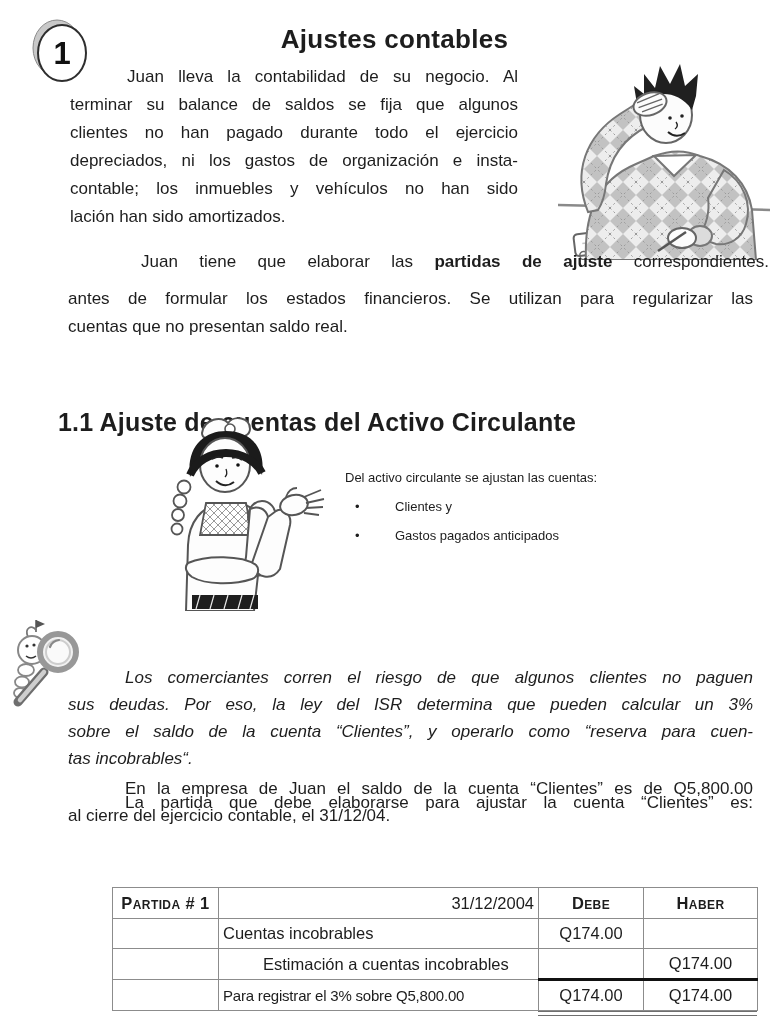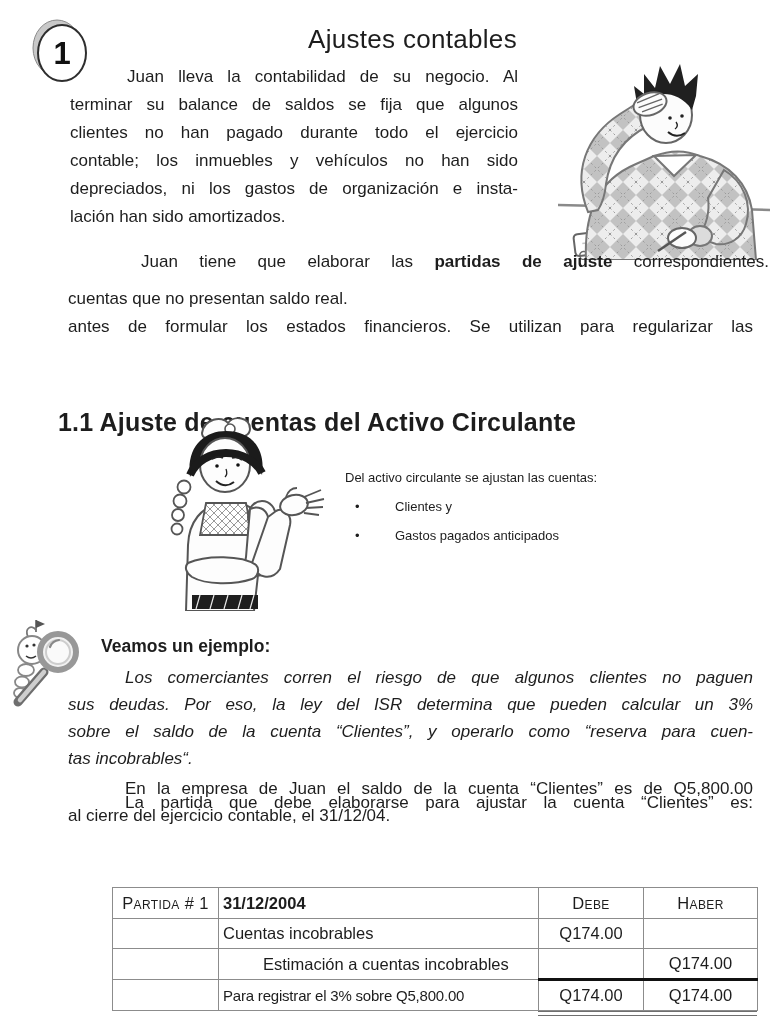--- a/index.html
+++ b/index.html
@@ -8,39 +8,39 @@
     font-family:"Liberation Sans","DejaVu Sans",sans-serif;color:#1d1d1d;
     overflow:hidden;
   }
   .abs{position:absolute;}
   
   .pline{font-size:17px;line-height:28px;text-align:justify;text-align-last:justify;}
   .lh27 .pline{line-height:27px;}
   .pline.final{text-align:left;text-align-last:left;}
   .ind{text-indent:57px;}
   .b{font-weight:700;}
-  #title{left:70px;top:24px;width:685px;text-align:center;font-size:26px;font-weight:400;letter-spacing:.3px;}
+  #title{left:52px;top:24px;width:685px;text-align:center;font-size:26px;font-weight:700;letter-spacing:.3px;}
   #para1{left:70px;top:63px;width:448px;}
   #task-line{left:84px;top:248px;width:685px;}
   #definition{left:68px;top:285px;width:685px;}
   #section-heading{left:58px;top:384px;font-size:25px;font-weight:700;letter-spacing:.2px;margin-top:24px;}
   #adjust-list{left:345px;top:463px;width:380px;font-size:13px;line-height:29px;}
   .bullet-item{position:relative;padding-left:50px;}
   .bullet-dot{position:absolute;left:10px;top:0;}
   #example-label{left:101px;top:636px;font-size:17.5px;font-weight:700;}
   #para4{left:68px;top:664px;width:685px;font-style:italic;}
   #para5{left:68px;top:775px;width:685px;}
   #para6{left:68px;top:789px;width:685px;}
   
   #journal{left:112px;top:887px;width:645px;border-collapse:collapse;table-layout:fixed;position:absolute;}
   #journal td{border:1px solid #8c8c8c;padding:0 4px;font-size:16.5px;color:#1d1d1d;overflow:hidden;white-space:nowrap;height:29px;}
   #journal tr.hrow td{height:30px;}
-  .sc{font-variant:small-caps;font-weight:400;letter-spacing:.4px;}
+  .sc{font-variant:small-caps;font-weight:700;letter-spacing:.4px;}
   .cntr{text-align:center;}
-  .datehdr{font-weight:700;text-align:left;font-size:17px;}
+  .datehdr{font-weight:400;text-align:right;font-size:17px;}
   .cell-indent{padding-left:44px !important;}
   .cell-small{font-size:15px !important;letter-spacing:-.2px;}
   .topthick{border-top:3px solid #111 !important;}
   #double-rule{left:538px;top:1011px;width:219px;height:3px;border-top:1.5px solid #6f6f6f;border-bottom:1.5px solid #6f6f6f;}
   svg{display:block;}
 </style>
 </head>
 <body>
 
 <div id="canvas">
@@ -52,22 +52,22 @@
       <text x="32" y="46" text-anchor="middle" font-size="31" font-weight="bold" fill="#111">1</text>
     </svg>
   </div>
 
   <div id="title" class="abs">Ajustes contables</div>
 
   <div id="para1" class="abs">
     <div class="pline ind">Juan lleva la contabilidad de su negocio. Al</div>
     <div class="pline">terminar su balance de saldos se fija que algunos</div>
     <div class="pline">clientes no han pagado durante todo el ejercicio</div>
+    <div class="pline">depreciados, ni los gastos de organización e insta-</div>
     <div class="pline">contable; los inmuebles y vehículos no han sido</div>
-    <div class="pline">depreciados, ni los gastos de organización e insta-</div>
     <div class="pline final">lación han sido amortizados.</div>
   </div>
 
   <div class="abs" style="left:558px;top:52px;width:212px;height:208px;">
     <svg width="212" height="208" viewBox="0 0 212 208">
       <defs>
         <pattern id="argyle" width="26" height="26" patternUnits="userSpaceOnUse">
           <rect width="26" height="26" fill="#ededed"></rect>
           <path d="M13,0 L26,13 L13,26 L0,13 Z" fill="#c2c2c2"></path>
           <path d="M0,0 L26,26 M26,0 L0,26" stroke="#9a9a9a" stroke-width="1" stroke-dasharray="2 3"></path>
@@ -105,22 +105,22 @@
     </svg>
   </div>
 
   <div id="task-line" class="abs">
     <div class="pline ind">
       <span>Juan tiene que elaborar las </span><span class="b">partidas de ajuste</span><span> correspondientes.</span>
     </div>
   </div>
 
   <div id="definition" class="abs">
+    <div class="pline">antes de formular los estados financieros. Se utilizan para regularizar las</div>
     <div class="pline final">cuentas que no presentan saldo real.</div>
-    <div class="pline">antes de formular los estados financieros. Se utilizan para regularizar las</div>
   </div>
 
   <div id="section-heading" class="abs">1.1 Ajuste de cuentas del Activo Circulante</div>
 
   <div class="abs" style="left:146px;top:413px;width:186px;height:198px;">
     <svg width="186" height="198" viewBox="0 0 186 198">
       <defs>
         <pattern id="xhatch" width="8" height="8" patternUnits="userSpaceOnUse">
           <rect width="8" height="8" fill="#ffffff"></rect>
           <path d="M0,8 L8,0 M0,0 L8,8" stroke="#9a9a9a" stroke-width="1"></path>
@@ -181,21 +181,20 @@
       <circle cx="28" cy="29" r="1.6" fill="#333"></circle>
       <path d="M20,40 q5,4 10,0" stroke="#333" stroke-width="1.5" fill="none"></path>
       <path d="M38,56 L12,86" stroke="#6e6e6e" stroke-width="9" stroke-linecap="round"></path>
       <path d="M38,56 L14,84" stroke="#cfcfcf" stroke-width="4.5" stroke-linecap="round"></path>
       <circle cx="52" cy="36" r="18" fill="#f1f1f1" stroke="#989898" stroke-width="6"></circle>
       <circle cx="52" cy="36" r="12" fill="#fafafa" stroke="#cdcdcd" stroke-width="2"></circle>
       <path d="M44,31 a11,11 0 0 1 9,-7" stroke="#888" stroke-width="2.2" fill="none" stroke-linecap="round"></path>
     </svg>
   </div>
 
-  <div id="example-label" class="abs">Veamos un ejemplo:</div>
 
   <div id="para4" class="abs lh27">
     <div class="pline ind">Los comerciantes corren el riesgo de que algunos clientes no paguen</div>
     <div class="pline">sus deudas. Por eso, la ley del ISR determina que pueden calcular un 3%</div>
     <div class="pline">sobre el saldo de la cuenta “Clientes”, y operarlo como “reserva para cuen-</div>
     <div class="pline final">tas incobrables“.</div>
   </div>
 
   <div id="para5" class="abs lh27">
     <div class="pline ind">En la empresa de Juan el saldo de la cuenta “Clientes” es de Q5,800.00</div>

